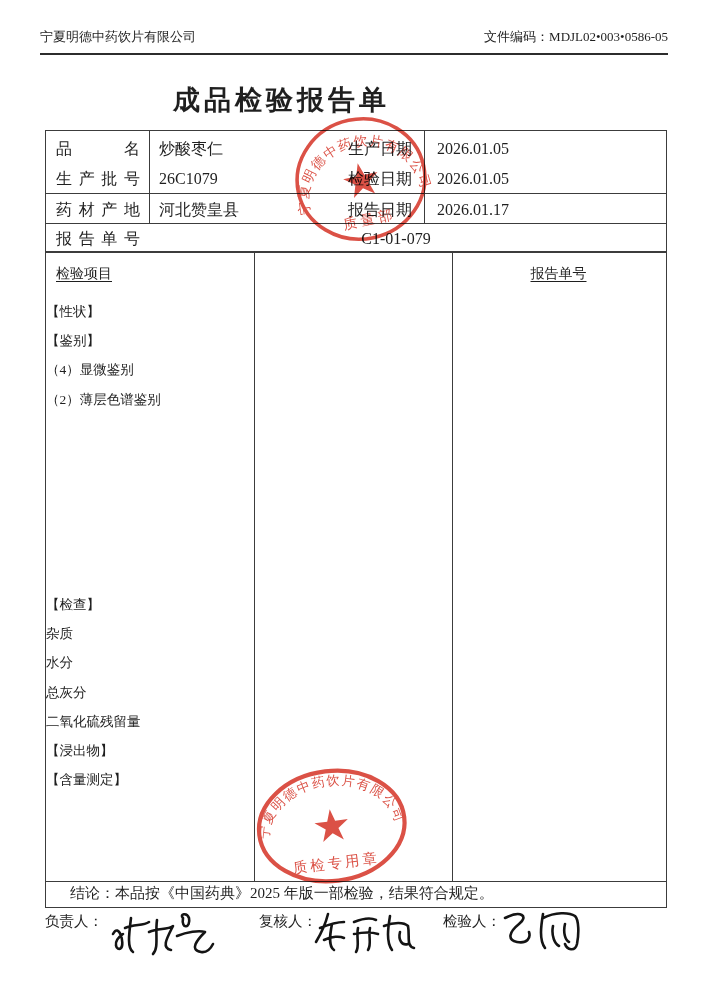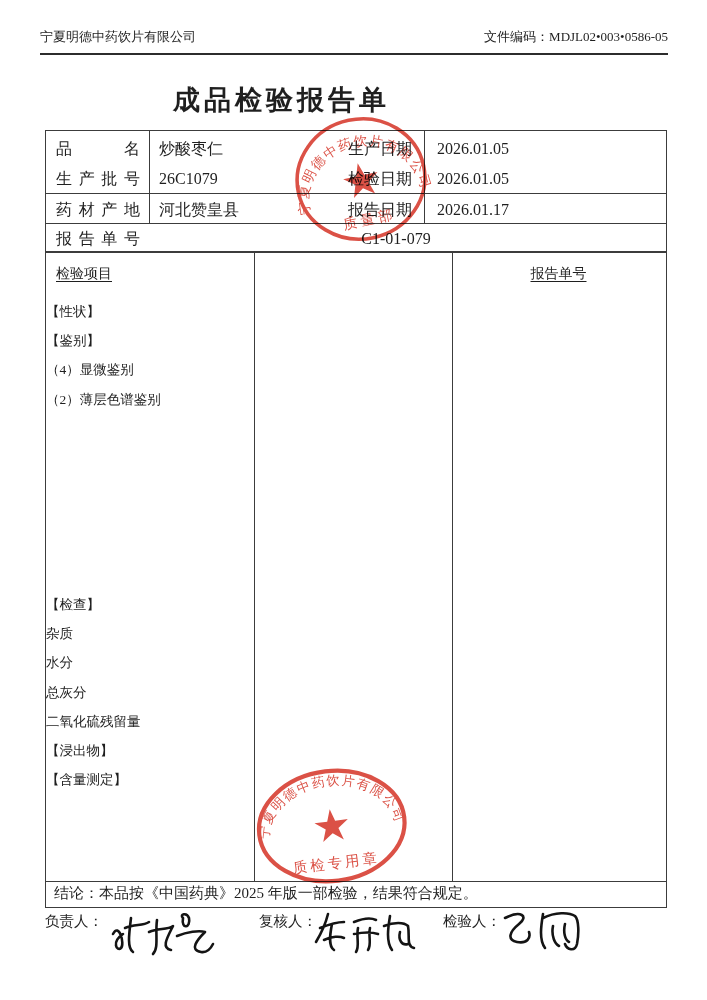--- a/index.html
+++ b/index.html
@@ -36,21 +36,21 @@
   .main .vline{position:absolute;top:0;bottom:0;width:1.2px;background:#3c3c3c;}
   .colhead{position:absolute;top:11px;height:20px;line-height:20px;
     text-decoration:underline;text-underline-offset:3px;font-size:14px;}
   #rows-container{position:absolute;left:0;top:44px;right:0;bottom:0;overflow:hidden;}
   .mrow{display:grid;grid-template-columns:208px 198px 213px;height:29.3px;
     align-items:center;white-space:nowrap;}
   
   .concl{
     position:absolute;left:45px;top:880.5px;width:622px;height:27px;
     border:1.5px solid #3c3c3c;border-top:none;box-sizing:border-box;
-    line-height:25px;font-size:15px;padding-left:8px;white-space:nowrap;
+    line-height:25px;font-size:15px;padding-left:24px;white-space:nowrap;
   }
   
   .signline{position:absolute;top:910px;left:0;width:707px;height:60px;font-size:14.5px;padding-left:20px;}
   .sgl{position:absolute;top:2px;}
   .sig-svg{position:absolute;}
   .sig-svg path{fill:none;stroke:#141414;stroke-width:2.6;stroke-linecap:round;stroke-linejoin:round;}
   
   .stamp{position:absolute;mix-blend-mode:multiply;opacity:.88;}
 </style>
 </head>

